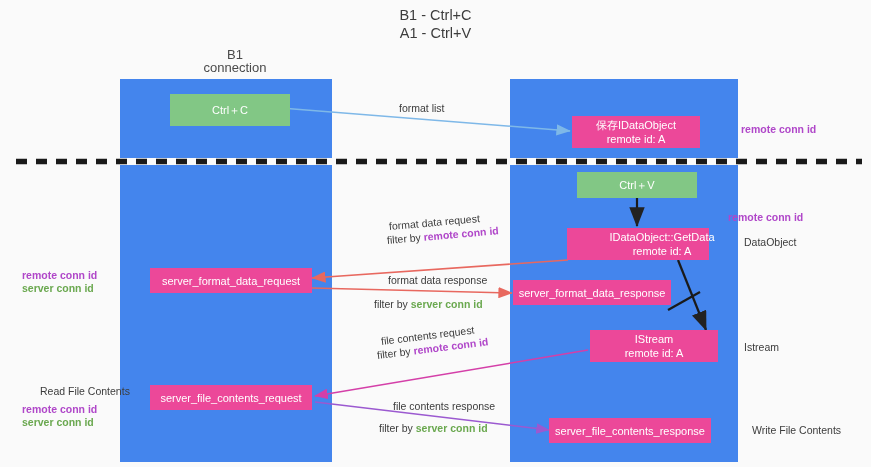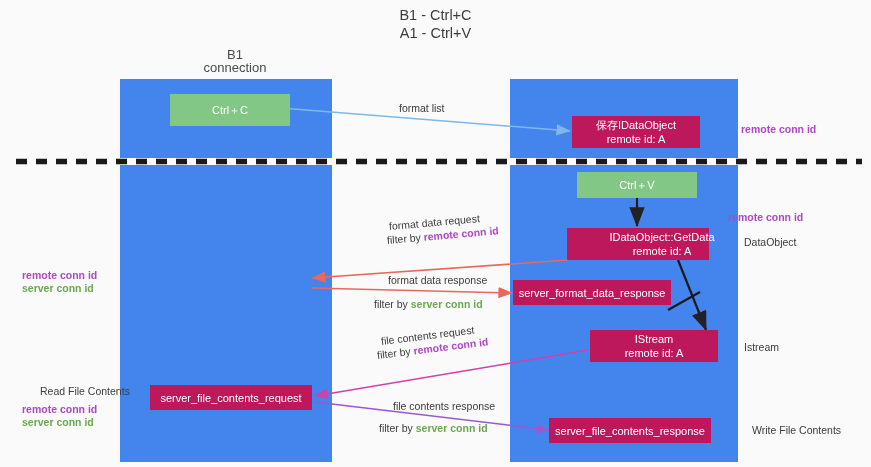--- a/index.html
+++ b/index.html
@@ -51,21 +51,21 @@
     align-items: center;
     justify-content: center;
     color: #ffffff;
     font-size: 11px;
     line-height: 14px;
     text-align: center;
     white-space: pre-line;
     z-index: 6;
   }
   .node.green { background: #82c785; }
-  .node.orange { background: #be185d; }
+  .node.orange { background: #ec4899; }
 
   
   .annot {
     position: absolute;
     font-size: 10.5px;
     line-height: 13px;
     z-index: 7;
   }
   .annot .purple { color: #b047c9; font-weight: bold; }
   .annot .green  { color: #6aa84f; font-weight: bold; }
@@ -147,20 +147,21 @@
   <div class="node green" style="left:158px; top:94px;  width:120px; height:32px;margin-left:12px;">Ctrl＋C</div>
 
   <div class="node orange" style="left:572px; top:116px; width:128px; height:32px;">保存IDataObject
 remote id: A</div>
 
   <div class="node green" style="left:577px; top:172px; width:120px; height:26px;">Ctrl＋V</div>
 
   <div class="node orange" style="left:567px; top:228px; width:142px; height:32px;padding-left:48px;">IDataObject::GetData
 remote id: A</div>
 
+  <div class="node orange" style="left:150px; top:268px; width:162px; height:25px;">server_format_data_request</div>
 
   <div class="node orange" style="left:513px; top:280px; width:158px; height:25px;">server_format_data_response</div>
 
   <div class="node orange" style="left:590px; top:330px; width:128px; height:32px;">IStream
 remote id: A</div>
 
   <div class="node orange" style="left:150px; top:385px; width:162px; height:25px;">server_file_contents_request</div>
 
   <div class="node orange" style="left:549px; top:418px; width:162px; height:25px;">server_file_contents_response</div>
 

